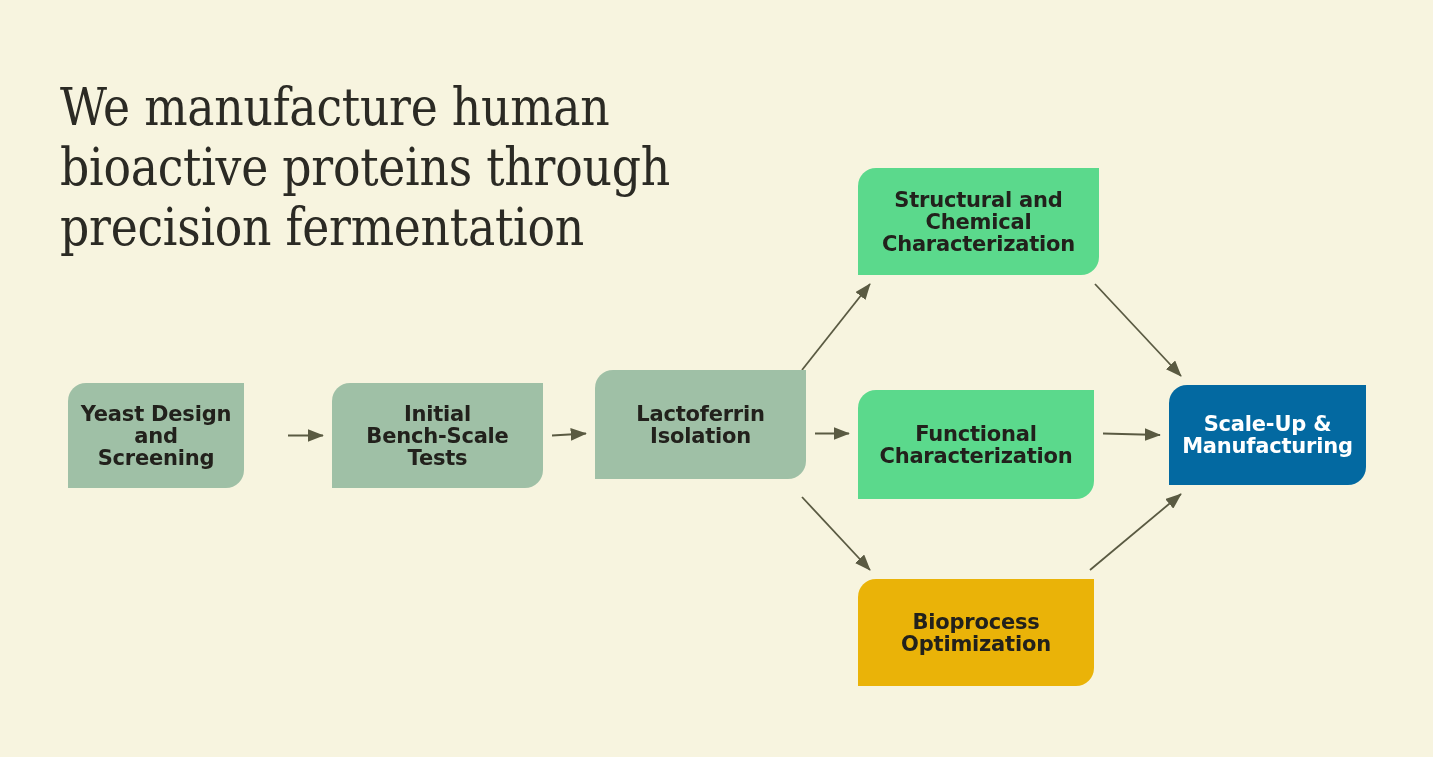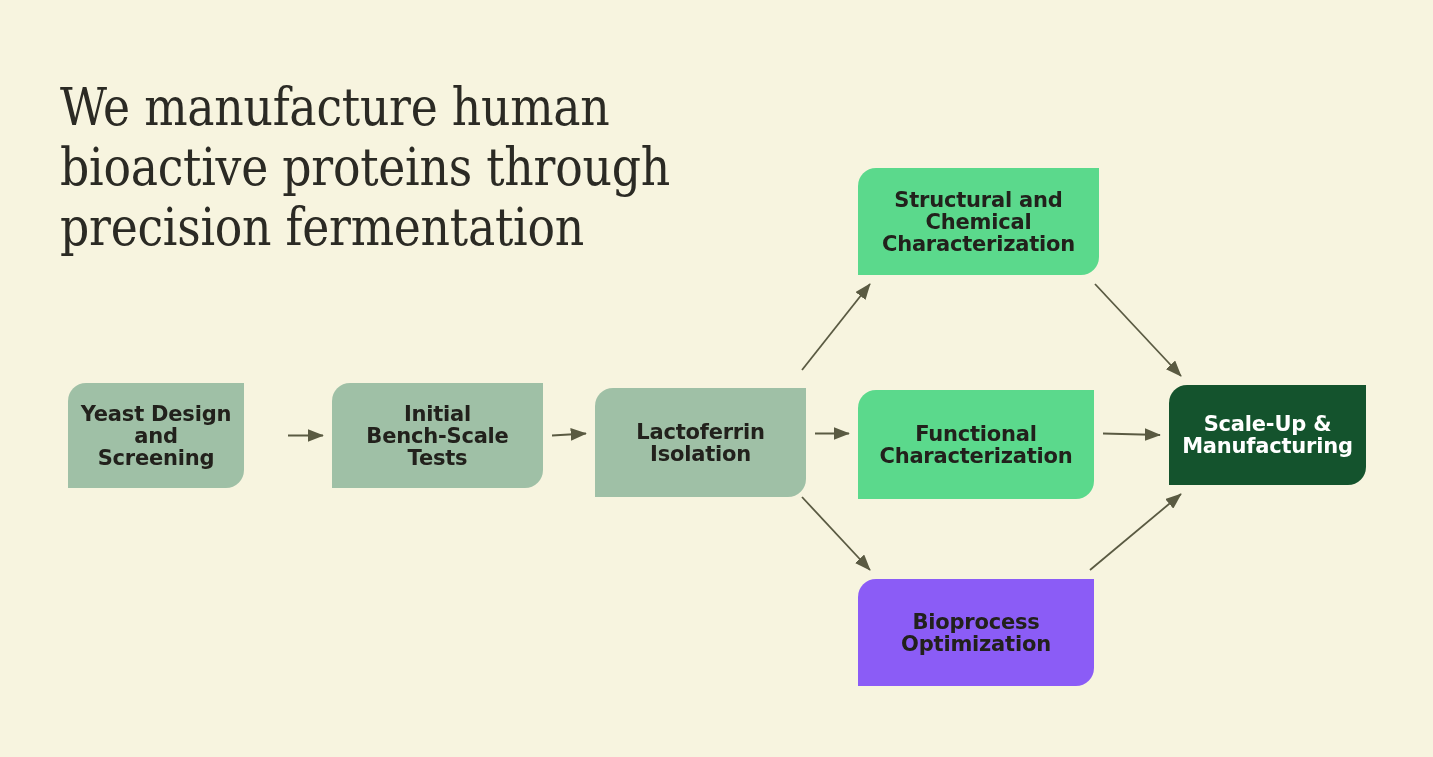--- a/index.html
+++ b/index.html
@@ -95,36 +95,36 @@
   <div id="nodes-layer">
       <div class="node-box" style="left: 68px; top: 383px; width: 176px; height: 105px; background: rgb(159, 192, 166); text-align: center;">
         <span class="node-label" style="color: rgb(34, 33, 28);">Yeast Design and
 Screening</span>
       </div>
       <div class="node-box" style="left: 332px; top: 383px; width: 211px; height: 105px; background: rgb(159, 192, 166);">
         <span class="node-label" style="color: rgb(34, 33, 28);">Initial
 Bench-Scale
 Tests</span>
       </div>
-      <div class="node-box" style="left: 595px; top: 388px; width: 211px; height: 109px; background: rgb(159, 192, 166);">
+      <div class="node-box" style="left: 595px; top: 370px; width: 211px; height: 109px; background: rgb(159, 192, 166);">
         <span class="node-label" style="color: rgb(34, 33, 28);">Lactoferrin
 Isolation</span>
       </div>
       <div class="node-box" style="left: 858px; top: 168px; width: 241px; height: 107px; background: rgb(91, 217, 140);">
         <span class="node-label" style="color: rgb(34, 33, 28);">Structural and
 Chemical
 Characterization</span>
       </div>
       <div class="node-box" style="left: 858px; top: 390px; width: 236px; height: 109px; background: rgb(91, 217, 140);">
         <span class="node-label" style="color: rgb(34, 33, 28);">Functional
 Characterization</span>
       </div>
-      <div class="node-box" style="left: 858px; top: 579px; width: 236px; height: 107px; background: #8b5cf6;">
+      <div class="node-box" style="left: 858px; top: 579px; width: 236px; height: 107px; background: #eab308;">
         <span class="node-label" style="color: rgb(34, 33, 28);">Bioprocess
 Optimization</span>
       </div>
-      <div class="node-box" style="left: 1169px; top: 385px; width: 197px; height: 100px; background: #14532d;">
+      <div class="node-box" style="left: 1169px; top: 385px; width: 197px; height: 100px; background: #0369a1;">
         <span class="node-label" style="color: rgb(255, 255, 255);">Scale-Up &amp;
 Manufacturing</span>
       </div>
     </div>
 
 </div>
 
 </body></html>

